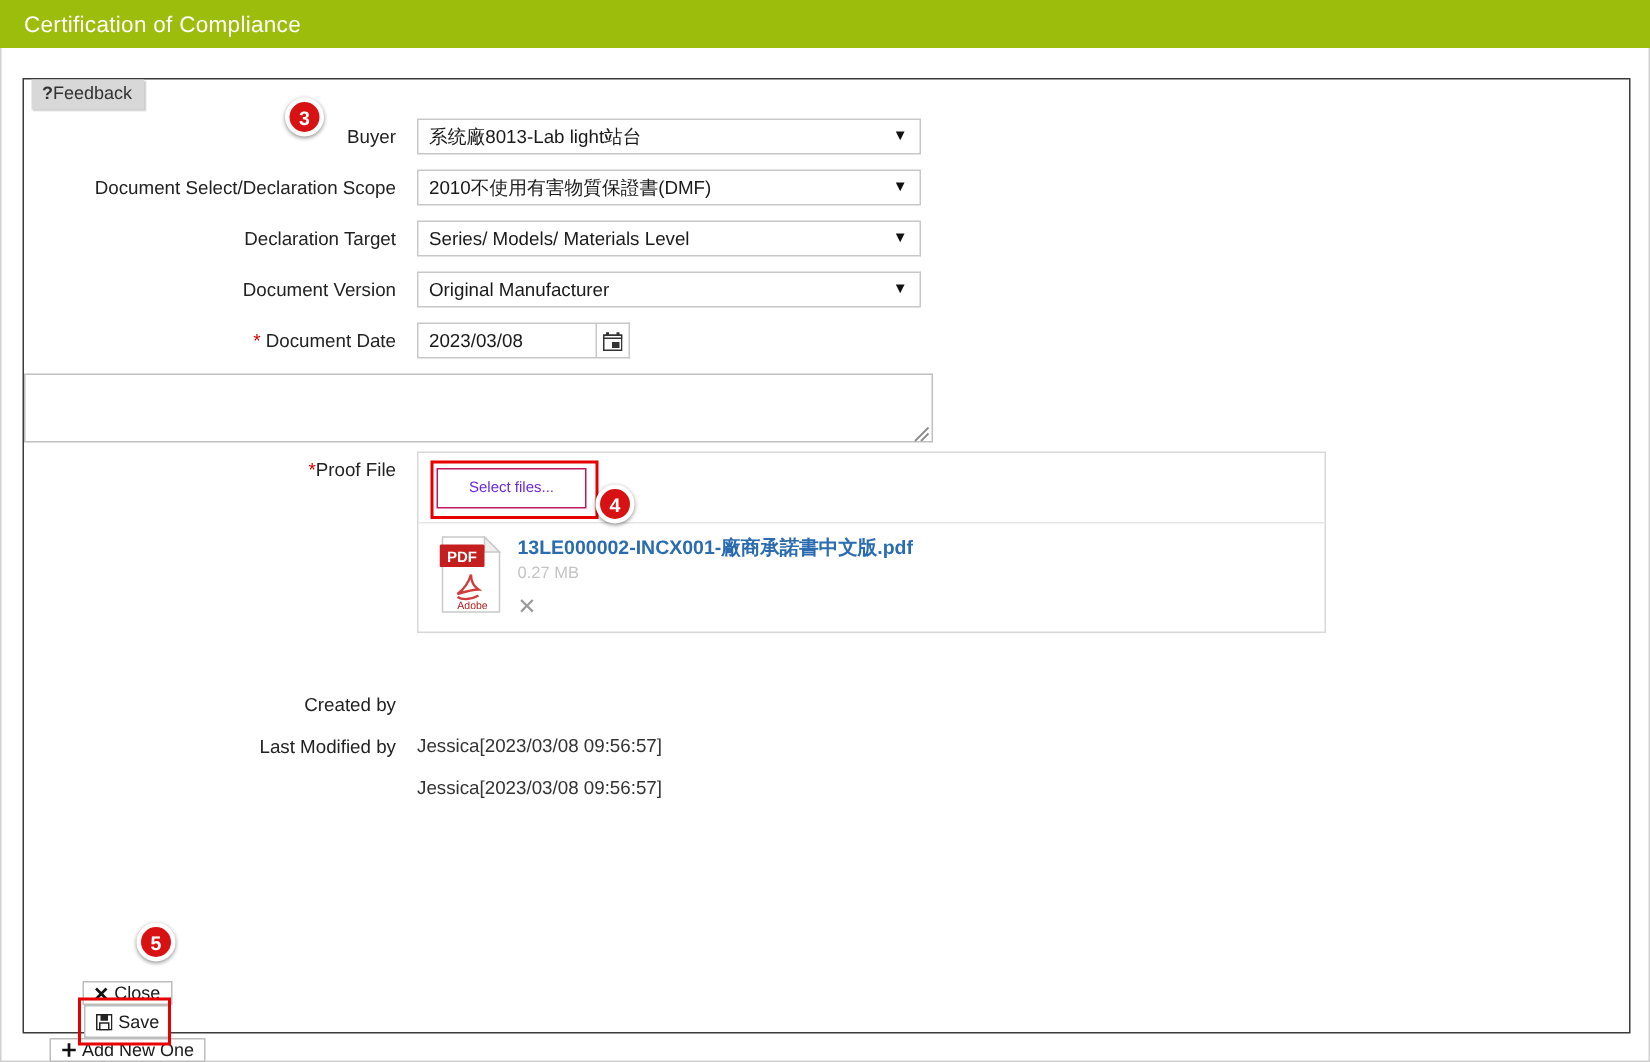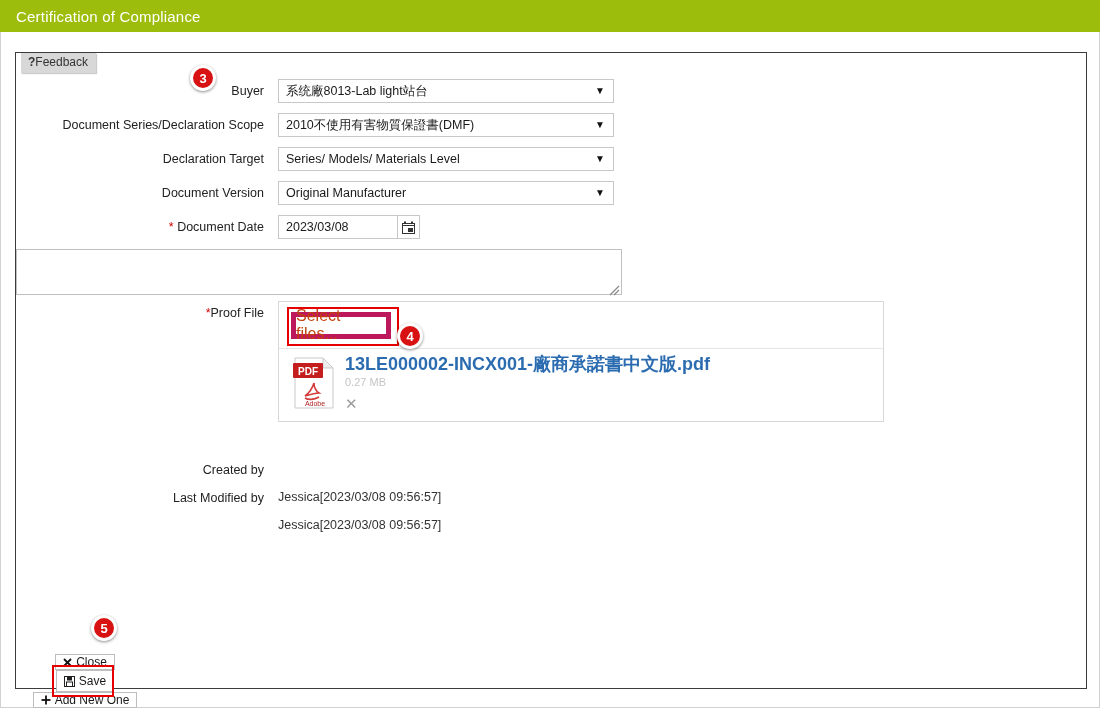--- a/index.html
+++ b/index.html
@@ -147,24 +147,24 @@
     height: 47px;
     border-bottom: 1px solid #e6e6e6;
     display: flex; align-items: center;
   }
   .selfiles-wrap {
     position: relative;
     margin-left: 12px;
   }
   .selfiles {
     width: 100px; height: 27px;
-    border: 5px solid #be185d;
-    background: #fff;
-    font-size: 16px;
-    color: #c2410c;
+    border: 1px solid #be185d;
+    background: #fff;
+    font-size: 10px;
+    color: #6d28d9;
     display: flex; align-items: center; justify-content: center;
   }
   .hl-red {
     position: absolute;
     border: 2px solid #e60000;
   }
   .drop-hint {
     position: absolute;
     right: 12px; top: 0;
     line-height: 46px;
@@ -173,21 +173,21 @@
     color: #c9c9c9;
   }
   .upload-body {
     height: 72px;
     display: flex;
     padding: 8px 0 0 14px;
   }
   .pdficon { width: 42px; height: 52px; flex: none; }
   .file-meta { padding-left: 10px; }
   .file-name {
-    font-size: 18px;
+    font-size: 13px;
     color: #2b6cb0;
     font-weight: bold;
     line-height: 15px;
   }
   .file-size {
     font-size: 11px;
     color: #c4c4c4;
     line-height: 16px;
     margin-top: 2px;
   }
@@ -262,21 +262,21 @@
 
         <div class="row" style="left:0; top:26px;">
           <div class="lbl">Buyer</div>
           <div class="sel">
             <span>系统廠8013-Lab light站台</span>
             <span class="caret">▼</span>
           </div>
         </div>
 
         <div class="row" style="left:0; top:60px;">
-          <div class="lbl">Document Series/Declaration Scope</div>
+          <div class="lbl">Document Select/Declaration Scope</div>
           <div class="sel">
             <span>2010不使用有害物質保證書(DMF)</span>
             <span class="caret">▼</span>
           </div>
         </div>
 
         <div class="row" style="left:0; top:94px;">
           <div class="lbl">Declaration Target</div>
           <div class="sel">
             <span>Series/ Models/ Materials Level</span>

